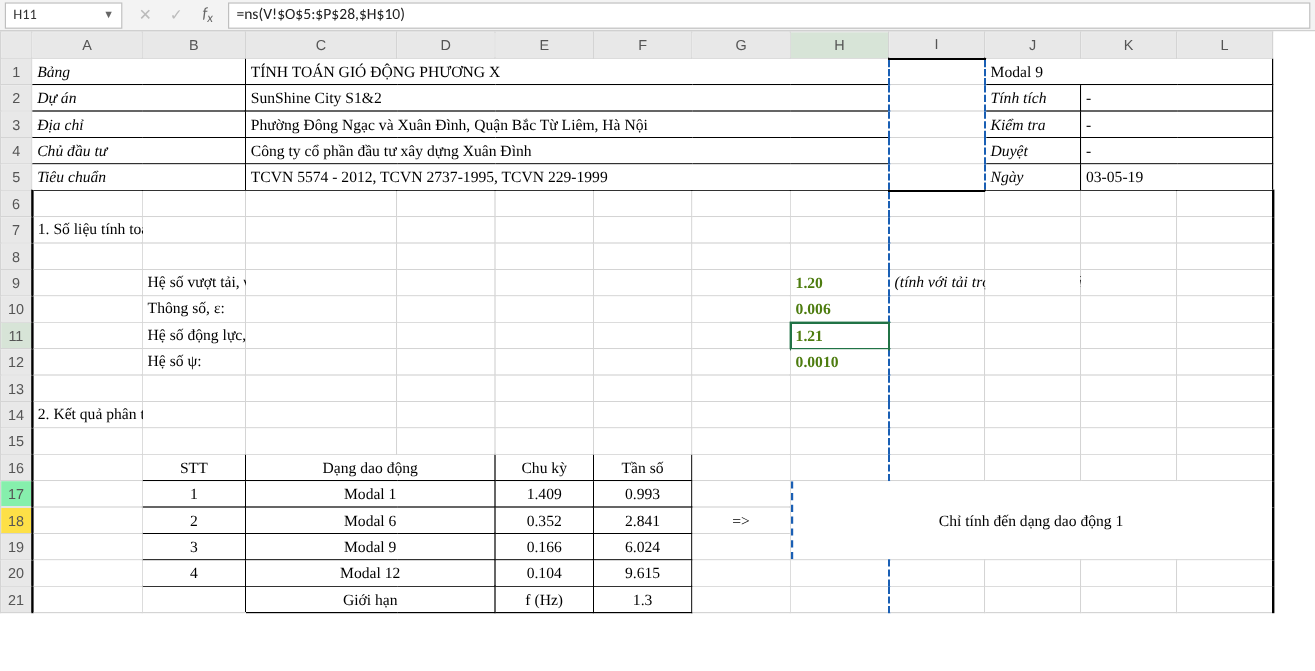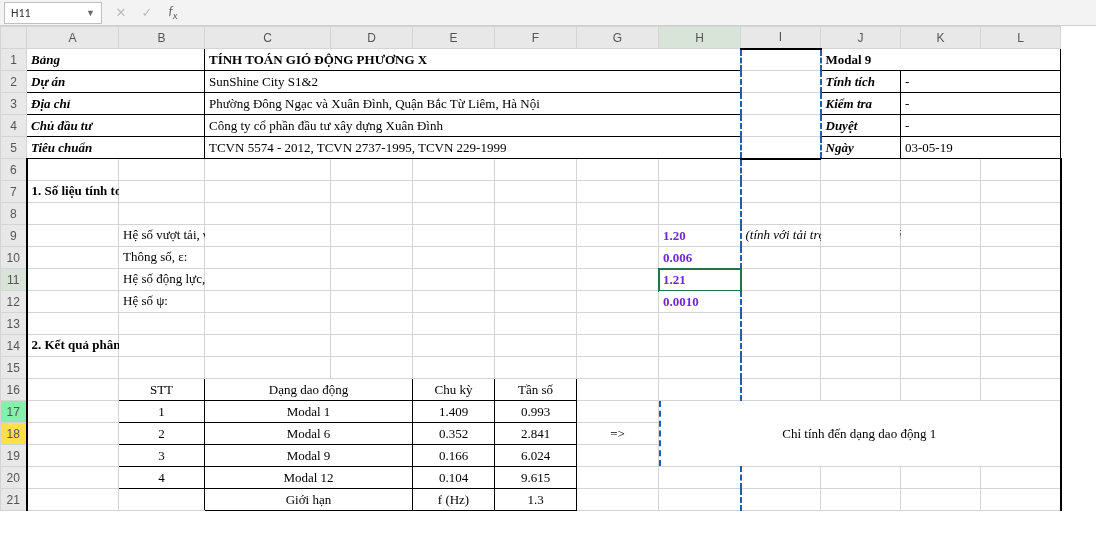--- a/index.html
+++ b/index.html
@@ -21,24 +21,24 @@
 .grid th { background: #e8e8e8; font-weight: normal; font-family: "Segoe UI", Arial, sans-serif; font-size: 12px; color: #555; text-align: center; }
 .grid th.rowh { width: 26px; text-align: center; background: #e8e8e8; }
 .grid th.corner { width: 26px; }
 
 
 .cA { width: 92px; } .cB { width: 86px; } .cC { width: 126px; } .cD { width: 82px; }
 .cE { width: 82px; } .cF { width: 82px; } .cG { width: 82px; } .cH { width: 82px; }
 .cI { width: 80px; } .cJ { width: 80px; } .cK { width: 80px; } .cL { width: 80px; }
 
 
-.bold { font-weight: bold; }
+.bold { font-weight: normal; }
 .ital { font-style: italic; }
 .center { text-align: left; }
-.blue { color: #6d28d9; font-weight: bold; }
+.blue { color: #4d7c0f; font-weight: bold; }
 .oflow { overflow: visible !important; white-space: nowrap; }
 .oflow > span { position: absolute; left: 4px; top: 2px; white-space: nowrap; }
 
 
 .thickL { border-left: 2px solid #000 !important; }
 .thickR { border-right: 2px solid #000 !important; }
 .thickT { border-top: 2px solid #000 !important; }
 .thickB { border-bottom: 2px solid #000 !important; }
 .thin { border: 1px solid #000 !important; }
 
@@ -63,20 +63,23 @@
   <div class="namebox">
     <span>H11</span>
     <span class="dd">▼</span>
   </div>
   <div class="fxicons">
     <div class="fxicon disabled">✕</div>
     <div class="fxicon disabled">✓</div>
     <div class="fxicon">
         <i>f<sub>x</sub></i>
       </div>
+  </div>
+  <div class="fxinput">
+    <span>=ns(V!$O$5:$P$28,$H$10)</span>
   </div>
 </div>
 
 <div class="grid-wrap">
 <table class="grid">
   <colgroup>
     <col style="width:26px">
         <col class="cA">
         <col class="cB">
         <col class="cC">

